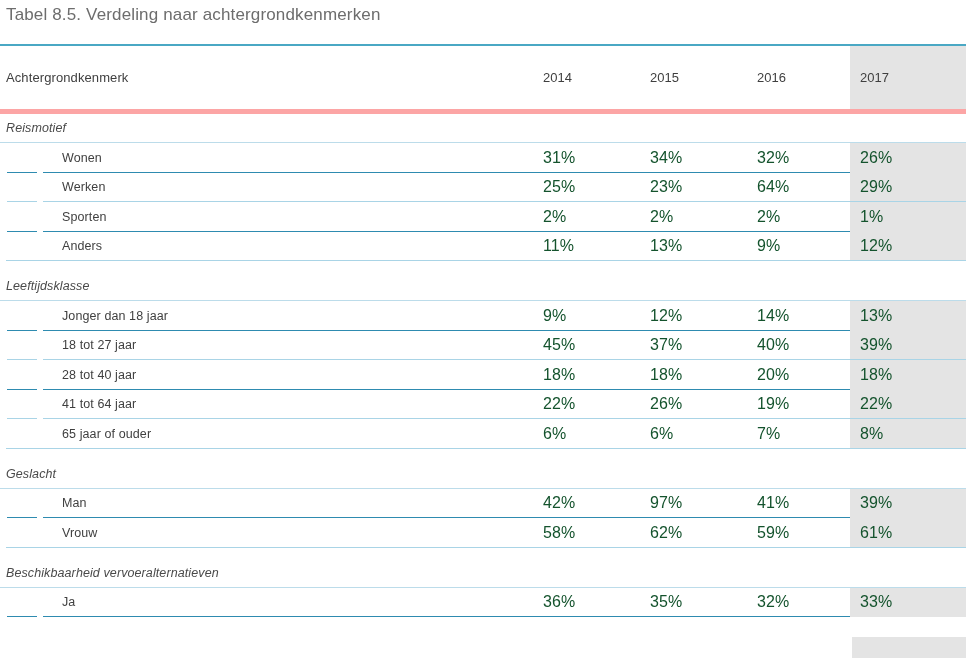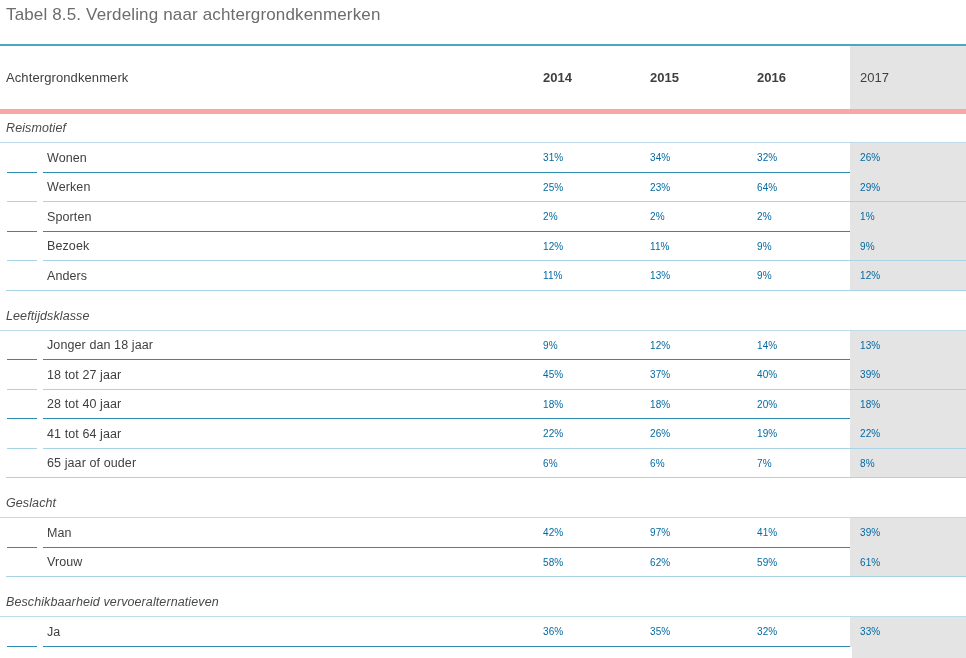--- a/index.html
+++ b/index.html
@@ -75,21 +75,21 @@
     height: 29px;
     vertical-align: middle;
     font-weight: normal;
     font-size: 13px;
     color: #3f3f3f;
     text-align: left;
     padding: 17px;
     background: transparent;
   }
   .head-row .lbl  { padding-left: 6px; letter-spacing: 0.1px; }
-  .head-row .yr   { padding-left: 14px; font-weight: bold; }
+  .head-row .yr   { padding-left: 14px; }
   .head-row .yr-last {
     padding-left: 10px;
     background: #e4e4e4;
   }
 
   
   tr.sec-row > * {
     height: 28px;
     vertical-align: middle;
     border-bottom: 1px solid #bcdcea;
@@ -108,21 +108,21 @@
 
   
   tr.data-row > * {
     height: 29.5px;
     vertical-align: middle;
     padding: 0;
     background: transparent;
   }
   tr.data-row .lbl {
     position: relative;
-    padding-left: 43px;
+    padding-left: 58px;
   }
   tr.data-row .lbl .txt {
     display: block;
     padding-left: 4px;
     letter-spacing: 0.1px;
     white-space: nowrap;
     color: #3f3f3f;
     font-size: 12.5px;
   }
   
@@ -144,22 +144,22 @@
     bottom: 0;
     height: 1px;
     background: #2e8bb0;
   }
   tr.data-row.alt .lbl::after,
   tr.data-row.alt .lbl::before { background: #a9d4e6; }
 
   tr.data-row .val {
     position: relative;
     padding-left: 14px;
-    font-size: 10px;
-    color: #0369a1;
+    font-size: 16px;
+    color: #14532d;
     letter-spacing: 0.1px;
   }
   tr.data-row .val::after {
     content: "";
     position: absolute;
     left: 0;
     right: 0;
     bottom: 0;
     height: 1px;
     background: #2e8bb0;
@@ -241,29 +241,20 @@
           </tr>
           <tr class="data-row">
             <td class="lbl">
               <span class="txt">Sporten</span>
             </td>
             <td class="val">2%</td>
             <td class="val">2%</td>
             <td class="val">2%</td>
             <td class="val val-last">1%</td>
           </tr>
-          <tr class="data-row alt">
-            <td class="lbl">
-              <span class="txt">Bezoek</span>
-            </td>
-            <td class="val">12%</td>
-            <td class="val">11%</td>
-            <td class="val">9%</td>
-            <td class="val val-last">9%</td>
-          </tr>
           <tr class="data-row sec-end">
             <td class="lbl">
               <span class="txt">Anders</span>
             </td>
             <td class="val">11%</td>
             <td class="val">13%</td>
             <td class="val">9%</td>
             <td class="val val-last">12%</td>
           </tr>
           <tr class="gap-row">

